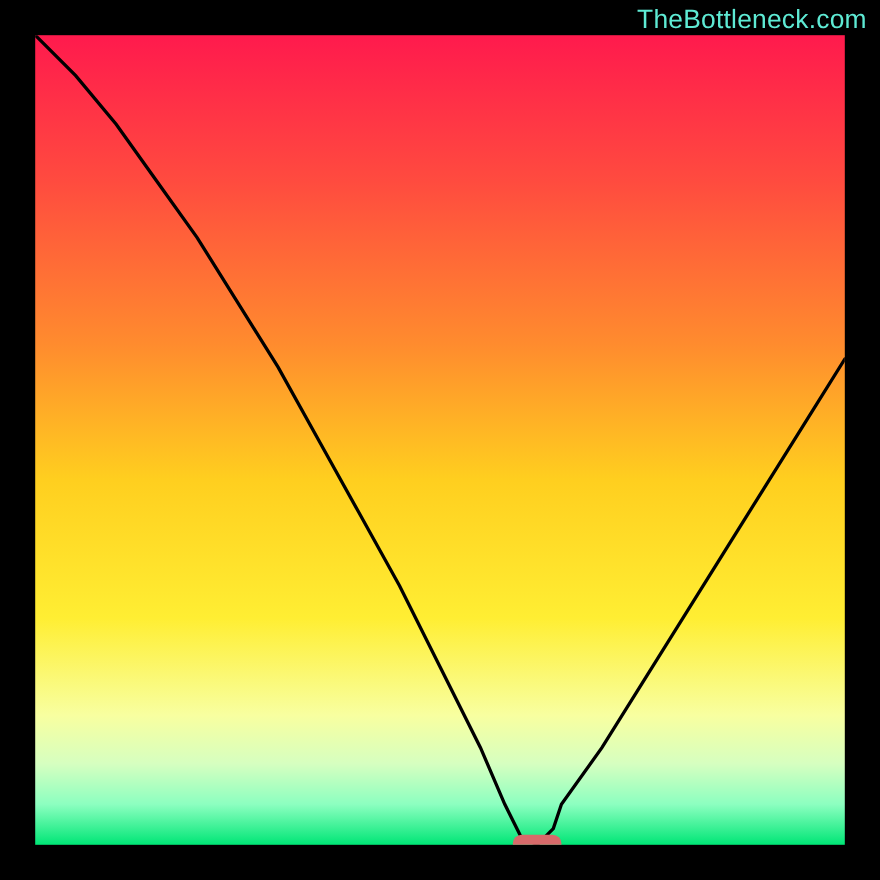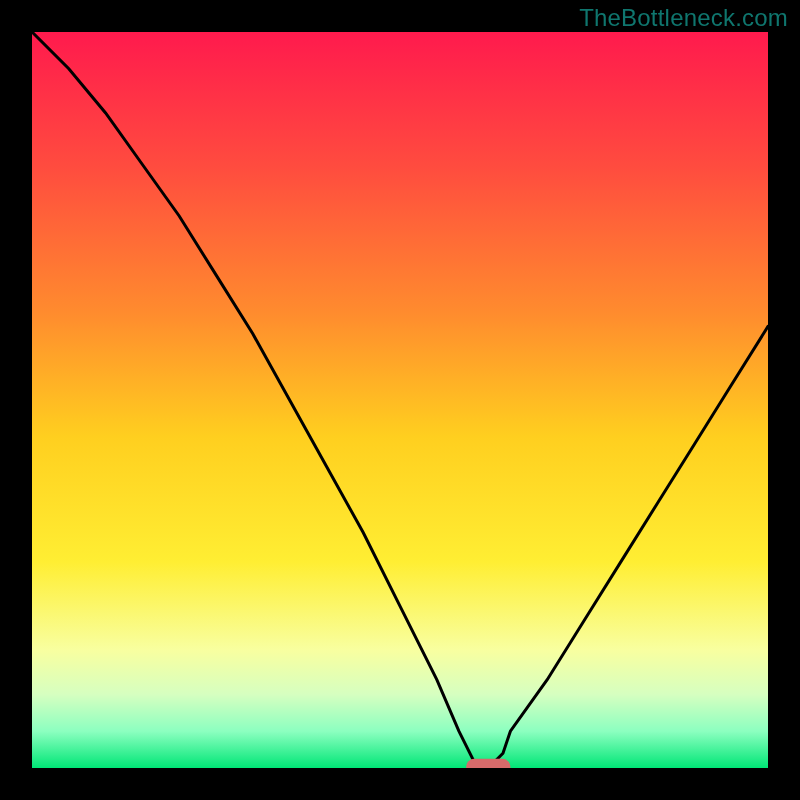--- a/index.html
+++ b/index.html
@@ -28,21 +28,21 @@
   .curve-svg {
     position: absolute;
     inset: 0;
     width: 100%;
     height: 100%;
   }
   .watermark {
     position: absolute;
     top: 4px;
     right: 12px;
-    color: #0f766e;
+    color: #5eead4;
     font-size: 24px;
     font-weight: 500;
     letter-spacing: 0.2px;
     user-select: none;
   }
 </style>
 </head>
 <body>
 
 <div class="frame">

